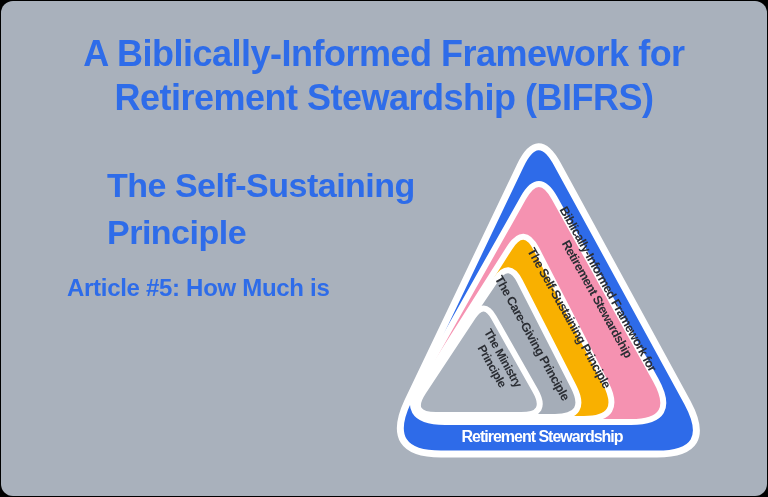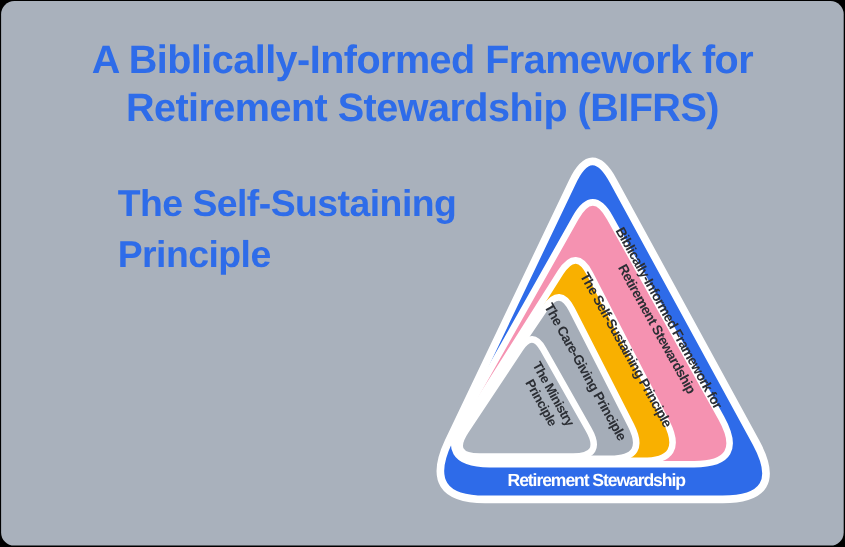--- a/index.html
+++ b/index.html
@@ -84,20 +84,21 @@
     <div>A Biblically-Informed Framework for</div>
     <div>Retirement Stewardship (BIFRS)</div>
   </div>
 
   <div class="heading">
     <div>The Self-Sustaining</div>
     <div>Principle</div>
   </div>
 
   <div class="article">
+    <div>Article #5: How Much is</div>
   </div>
 
   <svg class="diagram" viewBox="0 0 388 372">
 
     <path stroke-width="7" d="M 139.1 40 Q 157 2 176.8 39 L 306.6 276.9 Q 334 328 276 328 L 60 328 Q 2 328 26.7 275.5 Z" fill="#2e6be9"></path>
 
     <path stroke-width="6" d="M 142.3 71.9 Q 158 44 173.5 72 L 274.7 254 Q 298 296 250 296 L 64 296 Q 16 296 39.6 254.2 Z" fill="#f592b1"></path>
 
     <path stroke-width="6" d="M 128.5 121.8 Q 143 99 155.4 123 L 224.7 257.4 Q 243 293 203 293 L 60 293 Q 20 293 41.4 259.2 Z" fill="#f9b000"></path>
 

